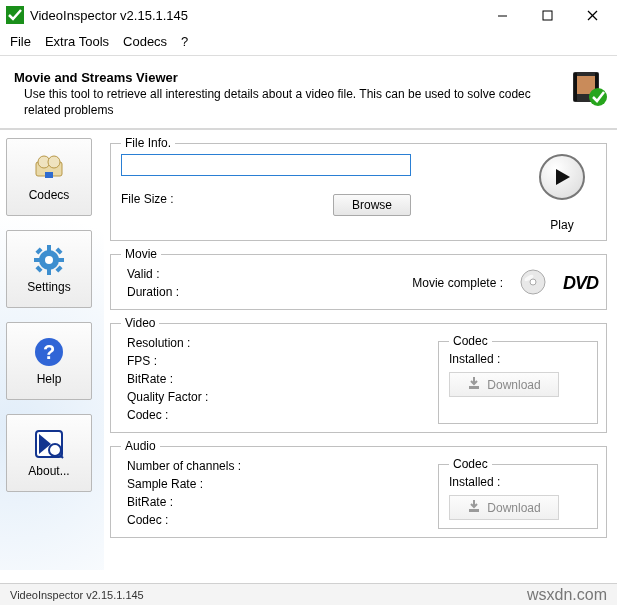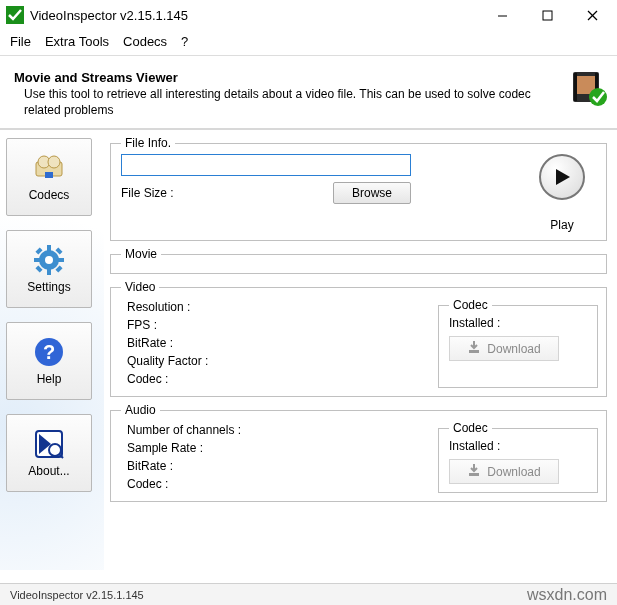--- a/index.html
+++ b/index.html
@@ -86,21 +86,21 @@
   .label { font-size:12px; }
   .fileinput {
     width: 290px; height: 22px;
     border: 1px solid #2a7fd4; outline:none;
     padding: 1px 3px; font-size:12px;
   }
   .btn {
     border:1px solid #a9a9a9;
     background: linear-gradient(#fafafa,#e6e6e6);
     padding: 3px 18px; font-size:12px;
-    cursor:default; border-radius:2px;
+    cursor:default; border-radius:2px;margin-top:12px;
   }
   .playside {
     display:flex; flex-direction:column; align-items:center;
     gap:18px; width:72px;text-align:center;
   }
   .playbtn {
     width:46px;height:46px;border-radius:50%;
     border:2px solid #777;
     display:flex;align-items:center;justify-content:center;
     background:radial-gradient(circle at 35% 30%,#fff,#d9d9d9);
@@ -255,20 +255,37 @@
           <svg width="20" height="20">
               <polygon points="4,2 18,10 4,18" fill="#111"></polygon>
             </svg>
         </div>
         <span>Play</span>
       </div>
     </fieldset>
 
     <fieldset>
       <legend>Movie</legend>
+      <div style="display:flex;align-items:center;">
+        <div class="kv" style="flex:1">
+          <div>Valid :</div>
+          <div>Duration :</div>
+        </div>
+        <div style="display:flex;align-items:center;gap:16px;">
+          <span class="label">Movie complete :</span>
+          <span>
+            <svg width="28" height="28" viewBox="0 0 28 28">
+                <circle cx="14" cy="14" r="12" fill="#e8e8e8" stroke="#aaa"></circle>
+                <circle cx="14" cy="14" r="3" fill="#fff" stroke="#aaa"></circle>
+                <ellipse cx="10" cy="10" rx="5" ry="2" fill="#fff" opacity=".7" transform="rotate(-30 10 10)"></ellipse>
+              </svg>
+          </span>
+          <span style="font-weight:900;font-style:italic;font-size:18px;letter-spacing:-1px;">DVD</span>
+        </div>
+      </div>
     </fieldset>
 
     <fieldset style="display:flex;gap:10px;">
       <legend>Video</legend>
       <div class="kv" style="flex:1">
         <div>Resolution :</div>
         <div>FPS :</div>
         <div>BitRate :</div>
         <div>Quality Factor :</div>
         <div>Codec :</div>

